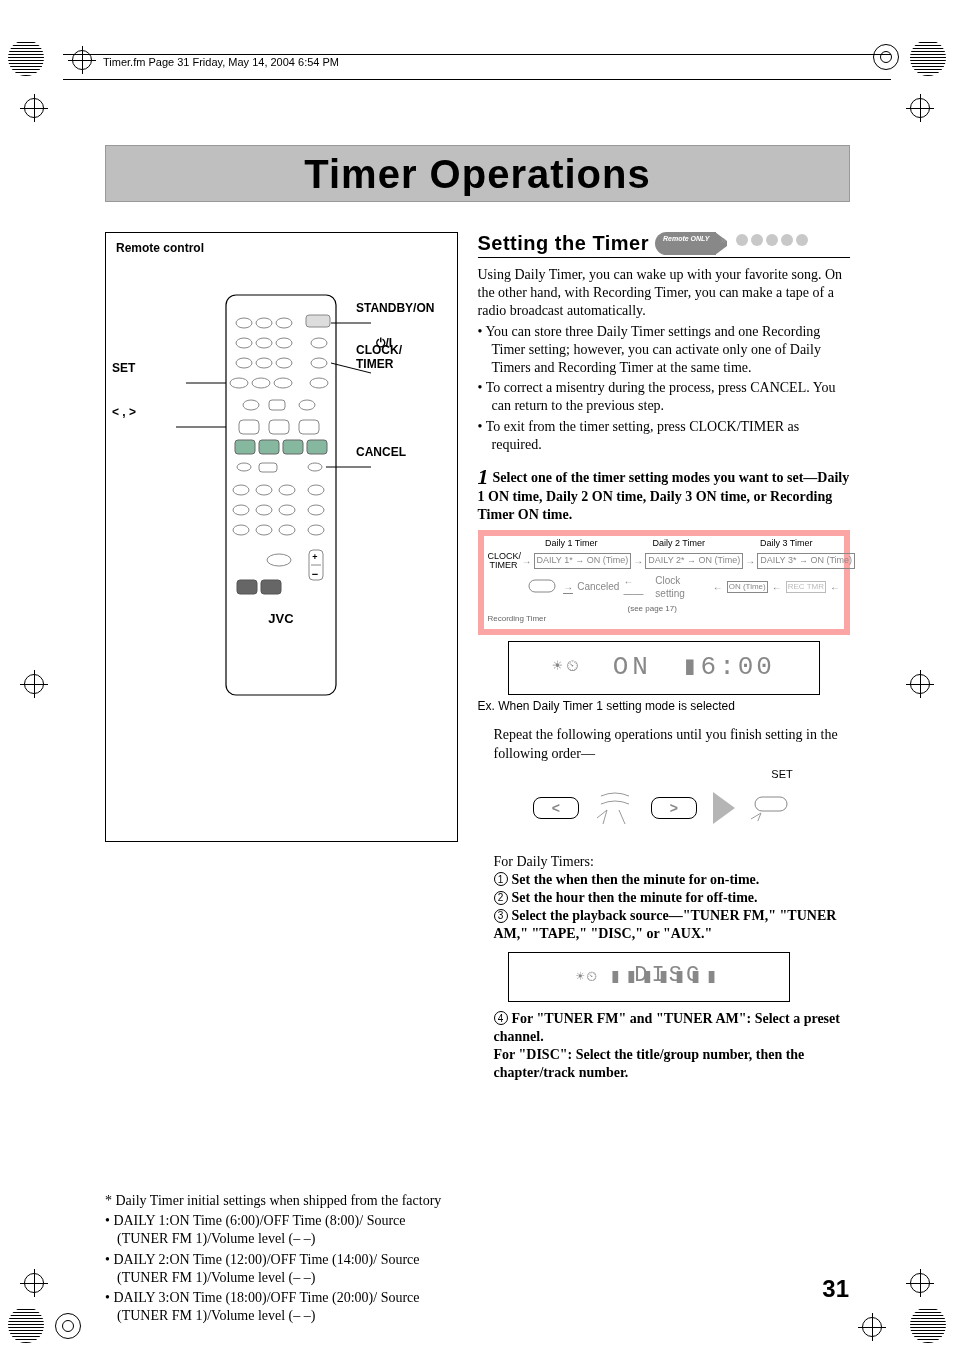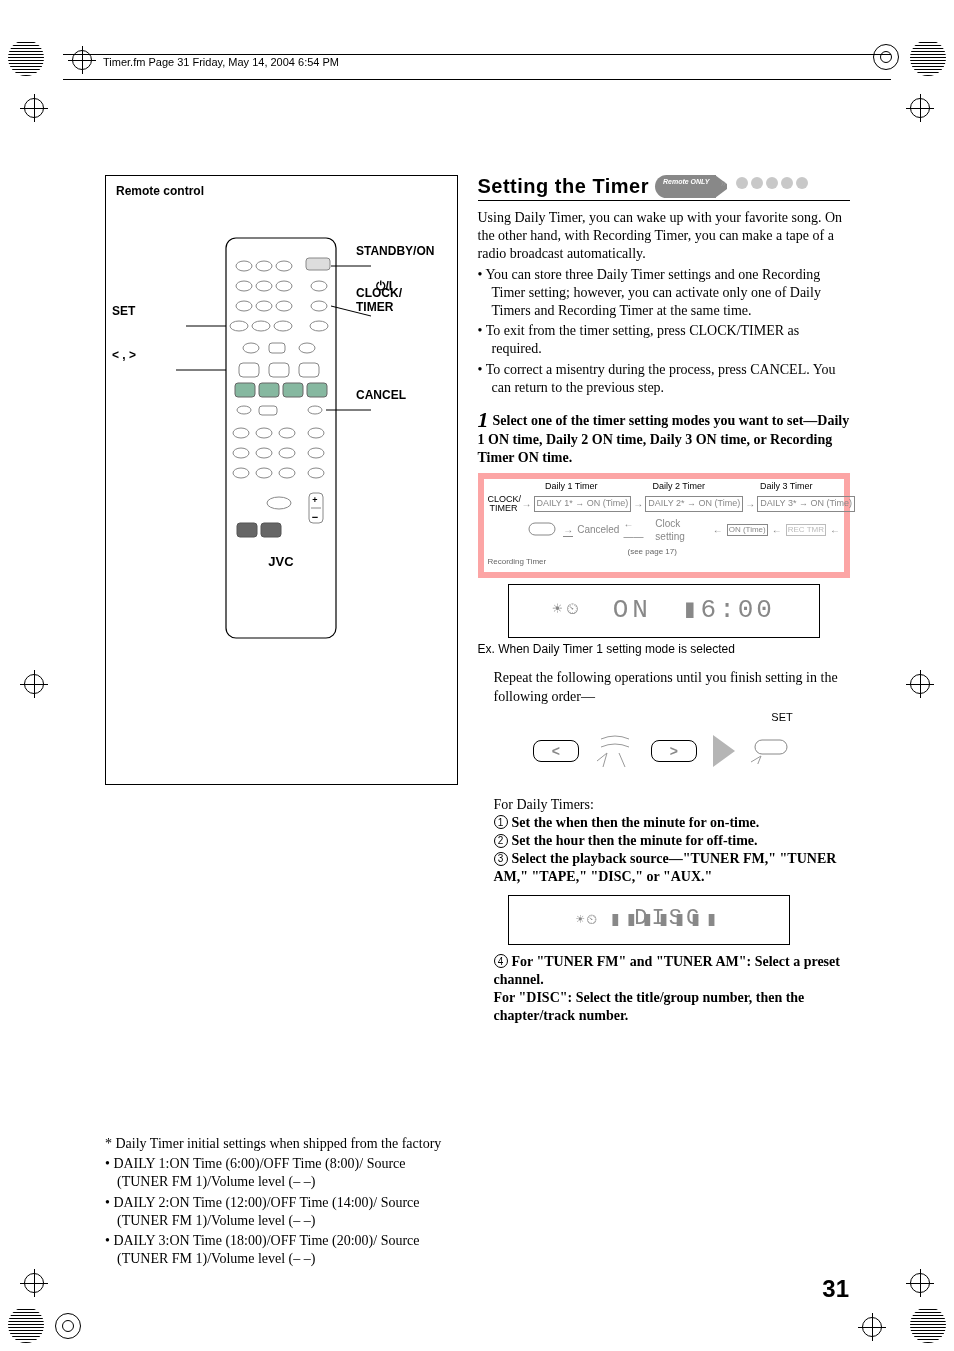--- a/index.html
+++ b/index.html
@@ -299,20 +299,21 @@
 <div class="reg" style="right:20px; bottom:54px;">
     <div class="c1"></div>
   </div>
 <div class="reg" style="right:68px; bottom:10px;">
     <div class="c1"></div>
   </div>
 
 <div class="header-line">Timer.fm  Page 31  Friday, May 14, 2004  6:54 PM</div>
 
 <div class="page">
+  <div class="title-bar">Timer Operations</div>
 
   <div class="columns">
 
     <div class="col-left">
       <div class="remote-box">
         <span>Remote control</span>
         <svg class="remote-svg" width="300" height="480" viewBox="0 0 300 480">
 
           <rect x="95" y="10" width="110" height="400" rx="10" ry="10" fill="#fff" stroke="#000" stroke-width="1.2"></rect>
 
@@ -422,22 +423,22 @@
         <span class="dots">
           <span class="dot"></span><span class="dot"></span><span class="dot"></span><span class="dot"></span><span class="dot"></span>
         </span>
       </div>
 
       <div class="body-text">
         <p>Using Daily Timer, you can wake up with your favorite song. On the other hand, with Recording Timer, you can make a tape of a radio broadcast automatically.</p>
       </div>
       <div class="body-text bullets">
         <p>• You can store three Daily Timer settings and one Recording Timer setting; however, you can activate only one of Daily Timers and Recording Timer at the same time.</p>
+        <p>• To correct a misentry during the process, press CANCEL. You can return to the previous step.</p>
         <p>• To exit from the timer setting, press CLOCK/TIMER as required.</p>
-        <p>• To correct a misentry during the process, press CANCEL. You can return to the previous step.</p>
       </div>
 
       <div class="step">
         <div class="step-head"><span class="step-num">1</span><span>Select one of the timer setting modes you want to set—Daily 1 ON time, Daily 2 ON time, Daily 3 ON time, or Recording Timer ON time.</span></div>
 
         <div class="diagram-box">
           <div class="flow-row">
             <span>Daily 1 Timer</span>
             <span>Daily 2 Timer</span>
             <span>Daily 3 Timer</span>

